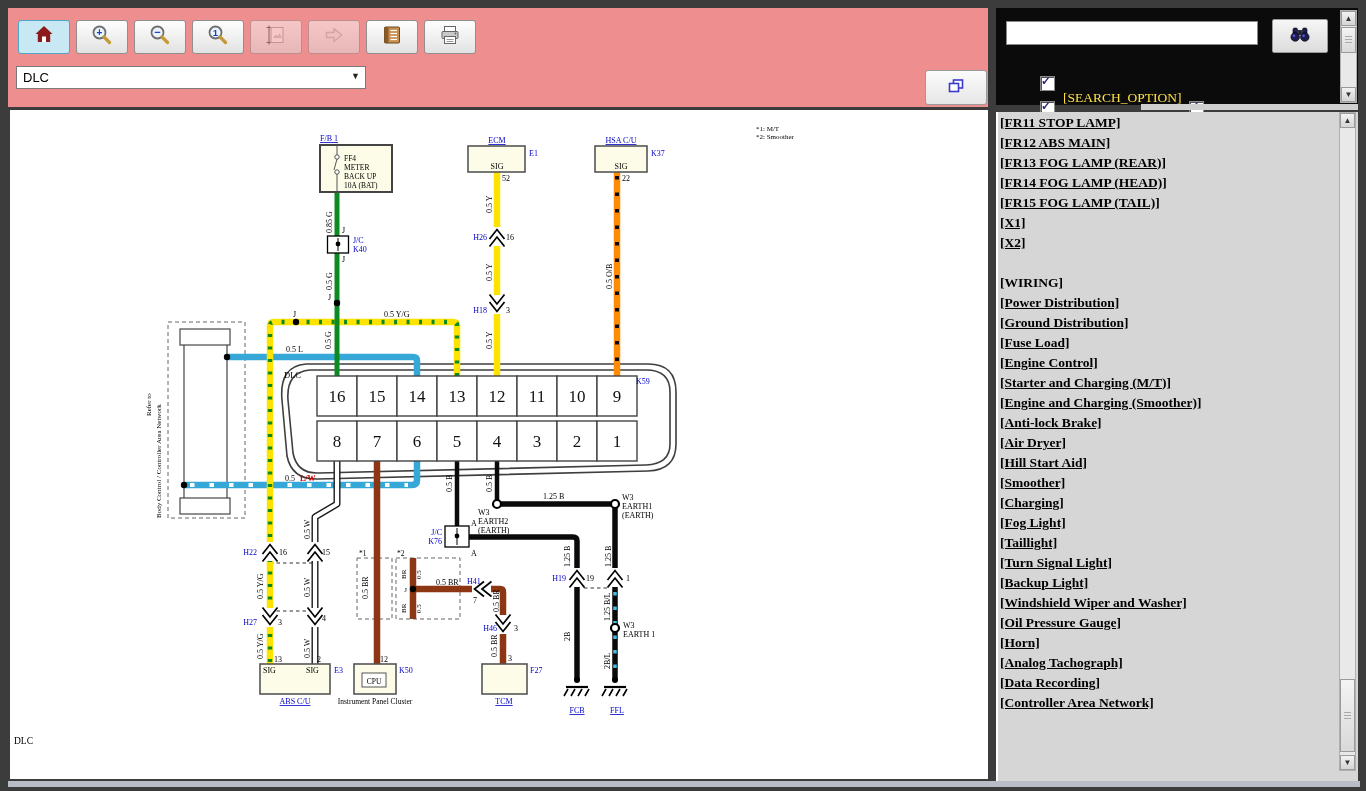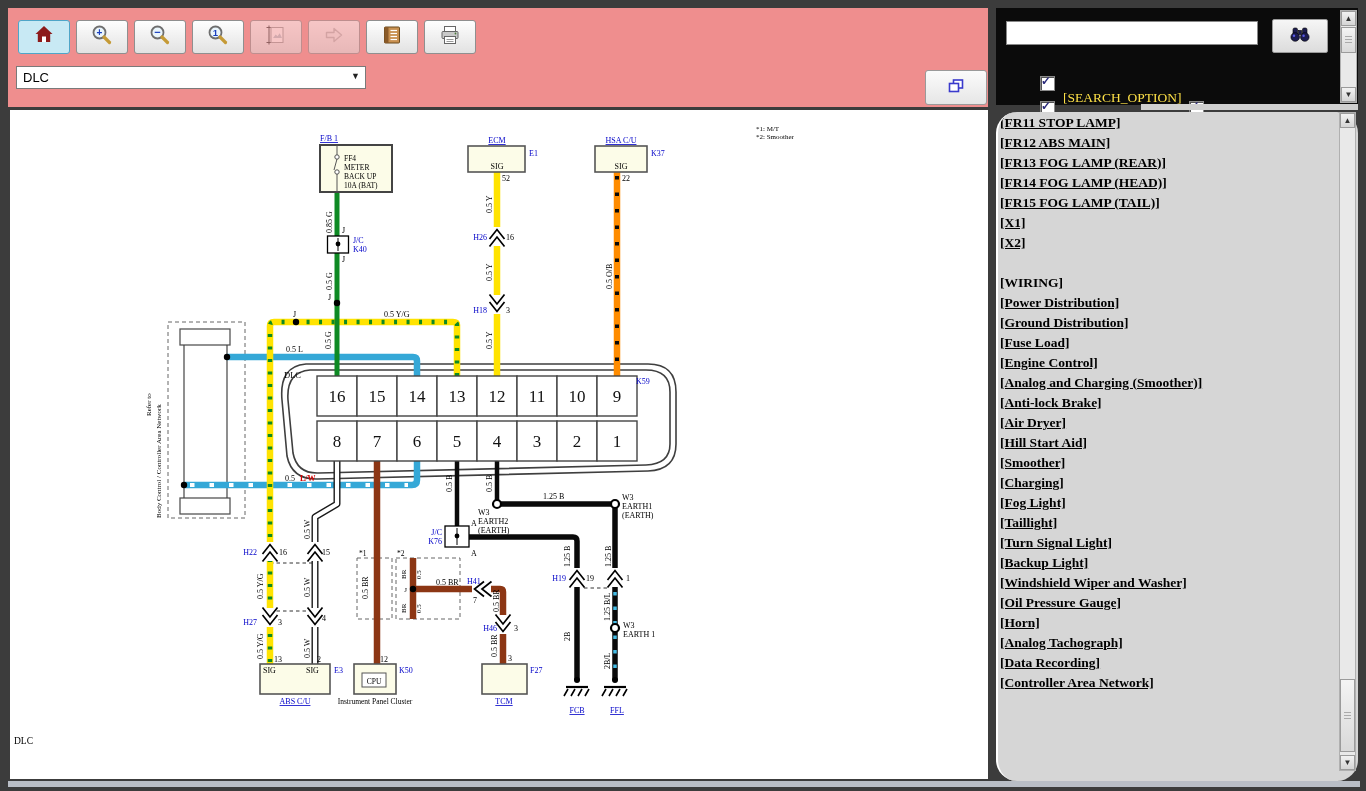--- a/index.html
+++ b/index.html
@@ -27,21 +27,21 @@
                 font-size:13px;padding:0 4px;box-sizing:border-box;}
   .binocbtn{position:absolute;left:276px;top:11px;width:54px;height:32px;border:1px solid #9A9A9A;border-radius:2px;
             background:linear-gradient(#F6F6F6,#DCDCDC);display:flex;align-items:center;justify-content:center;}
   .chk-row{position:absolute;left:44px;display:flex;align-items:center;gap:8px;}
   .chk{width:13px;height:13px;background:#FFF;border:1px solid #8A8A8A;box-shadow:inset 1px 1px 0 #555;
        position:relative;display:inline-block;}
   .chk .tick{position:absolute;left:0px;top:-3px;font-size:12px;font-weight:bold;color:#2A2A7A;}
   .chk-label{color:#fde047;font-family:Liberation Serif, serif;font-size:13.5px;margin-top:30px;}
   .hsliver{position:absolute;left:1141px;top:104px;width:217px;height:6px;background:#CFCFCF;}
   .rlist{position:absolute;left:996px;top:112px;width:362px;height:669px;background:#D6D6D6;
-         border-left:2px solid #FFF;box-sizing:border-box;padding:1px 0 0 2px;overflow:hidden;border-radius:21px;}
+         border-left:2px solid #FFF;box-sizing:border-box;padding:1px 0 0 2px;overflow:hidden;}
   .wlink{display:block;height:20px;line-height:20px;font-family:"Liberation Serif",serif;font-size:13.5px;
          font-weight:bold;color:#000;text-decoration:underline;white-space:nowrap;}
   .wlink.nounder{text-decoration:none;}
   .link-gap{height:20px;}
   
   .sb{position:absolute;width:17px;background:#E9E9E9;border:1px solid #B0B0B0;box-sizing:border-box;}
   .sb-btn{position:absolute;left:0;width:15px;height:15px;background:linear-gradient(#F2F2F2,#D5D5D5);
           border:1px solid #9B9B9B;box-sizing:border-box;text-align:center;line-height:13px;font-size:8px;color:#333;}
   .sb-thumb{position:absolute;left:0;width:15px;background:linear-gradient(#F4F4F4,#D9D9D9);border:1px solid #9B9B9B;box-sizing:border-box;}
   .grip{position:absolute;left:3px;right:3px;top:50%;height:7px;margin-top:-4px;
@@ -444,21 +444,22 @@
       <a class="wlink" href="#">[FR14 FOG LAMP (HEAD)]</a>
       <a class="wlink" href="#">[FR15 FOG LAMP (TAIL)]</a>
       <a class="wlink" href="#">[X1]</a>
       <a class="wlink" href="#">[X2]</a>
       <div class="link-gap"></div>
       <a class="wlink nounder" href="#">[WIRING]</a>
       <a class="wlink" href="#">[Power Distribution]</a>
       <a class="wlink" href="#">[Ground Distribution]</a>
       <a class="wlink" href="#">[Fuse Load]</a>
       <a class="wlink" href="#">[Engine Control]</a>
-      <a class="wlink" href="#">[Analog and Charging (Smoother)]</a>
+      <a class="wlink" href="#">[Starter and Charging (M/T)]</a>
+      <a class="wlink" href="#">[Engine and Charging (Smoother)]</a>
       <a class="wlink" href="#">[Anti-lock Brake]</a>
       <a class="wlink" href="#">[Air Dryer]</a>
       <a class="wlink" href="#">[Hill Start Aid]</a>
       <a class="wlink" href="#">[Smoother]</a>
       <a class="wlink" href="#">[Charging]</a>
       <a class="wlink" href="#">[Fog Light]</a>
       <a class="wlink" href="#">[Taillight]</a>
       <a class="wlink" href="#">[Turn Signal Light]</a>
       <a class="wlink" href="#">[Backup Light]</a>
       <a class="wlink" href="#">[Windshield Wiper and Washer]</a>

